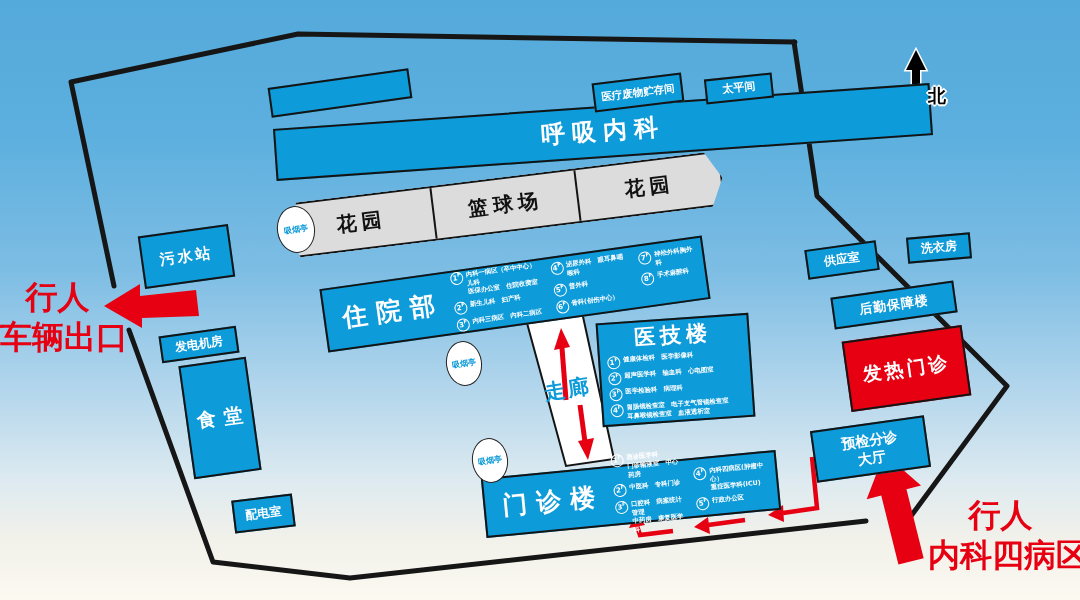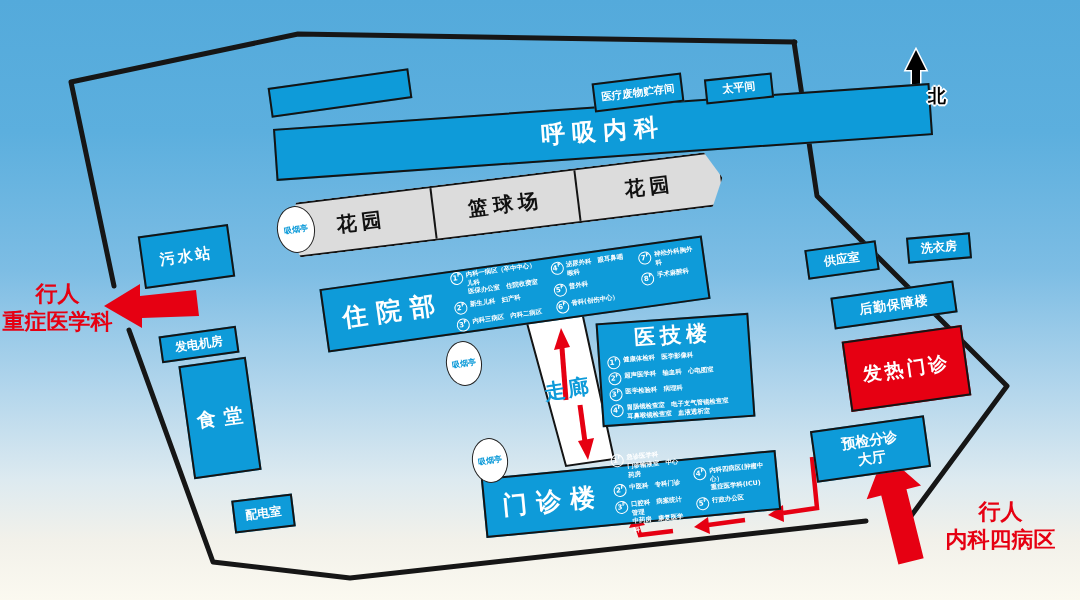--- a/index.html
+++ b/index.html
@@ -18,21 +18,21 @@
   .seg:last-child{border-right:none;}
   .bigname{font-size:25px;letter-spacing:9px;white-space:nowrap;text-indent:9px;}
   .band{justify-content:flex-start;gap:10px;padding:4px 8px;}
   .fcol{display:flex;flex-direction:column;gap:4px;}
   .floor{display:flex;align-items:flex-start;gap:3px;text-align:left;}
   .fn{flex:0 0 auto;width:11px;height:11px;border:1px solid #fff;border-radius:50%;font-size:7px;line-height:10px;text-align:center;}
   .fn sup{font-size:5px;line-height:1;}
   .ft{display:flex;flex-direction:column;font-size:6.4px;line-height:1.35;}
   .smoke{position:absolute;z-index:3;background:#fff;border:1.6px solid #222;border-radius:50%;
     display:flex;align-items:center;justify-content:center;color:#0e9bd9;font-size:8px;font-weight:bold;box-sizing:border-box;}
-  .redtext{position:absolute;z-index:3;color:#e60012;font-weight:bold;font-size:22px;line-height:1.25;text-align:center;white-space:nowrap;}
+  .redtext{position:absolute;z-index:3;color:#e60012;font-weight:bold;font-size:32px;line-height:1.25;text-align:center;white-space:nowrap;font-family:Liberation Mono, monospace;}
   #corridor-label{position:absolute;z-index:3;color:#0e9bd9;font-weight:bold;font-size:21px;letter-spacing:3px;
     transform:rotate(-9deg);white-space:nowrap;}
   #north-label{position:absolute;z-index:3;color:#000;font-weight:bold;font-size:18px;
     text-shadow:-2px 0 #fff,2px 0 #fff,0 -2px #fff,0 2px #fff,-1px -1px #fff,1px 1px #fff,-1px 1px #fff,1px -1px #fff;}
   #medtech{flex-direction:column;justify-content:flex-start;align-items:flex-start;padding:3px 7px;gap:3px;}
   #medtech .mt-title{align-self:center;font-size:21px;letter-spacing:5px;margin-bottom:2px;}
   #triage .ft2{font-size:14px;line-height:1.3;}
 </style>
 </head>
 <body>
@@ -260,21 +260,21 @@
   </div>
   <div class="smoke" style="left:446px;top:341px;width:36px;height:45px;transform:rotate(-8deg);">
     <span>吸烟亭</span>
   </div>
   <div class="smoke" style="left:472px;top:438px;width:36px;height:45px;transform:rotate(-8deg);">
     <span>吸烟亭</span>
   </div>
 
   <div class="redtext" style="left:0px;top:280px;width:115px;">
     <div>行人</div>
-    <div>重症医学科</div>
+    <div>车辆出口</div>
   </div>
   <div class="redtext" style="left:928px;top:498px;width:145px;">
     <div>行人</div>
     <div>内科四病区</div>
   </div>
 
   <div id="north-label" style="left:928px;top:84px;">北</div>
 
 </div>
 

